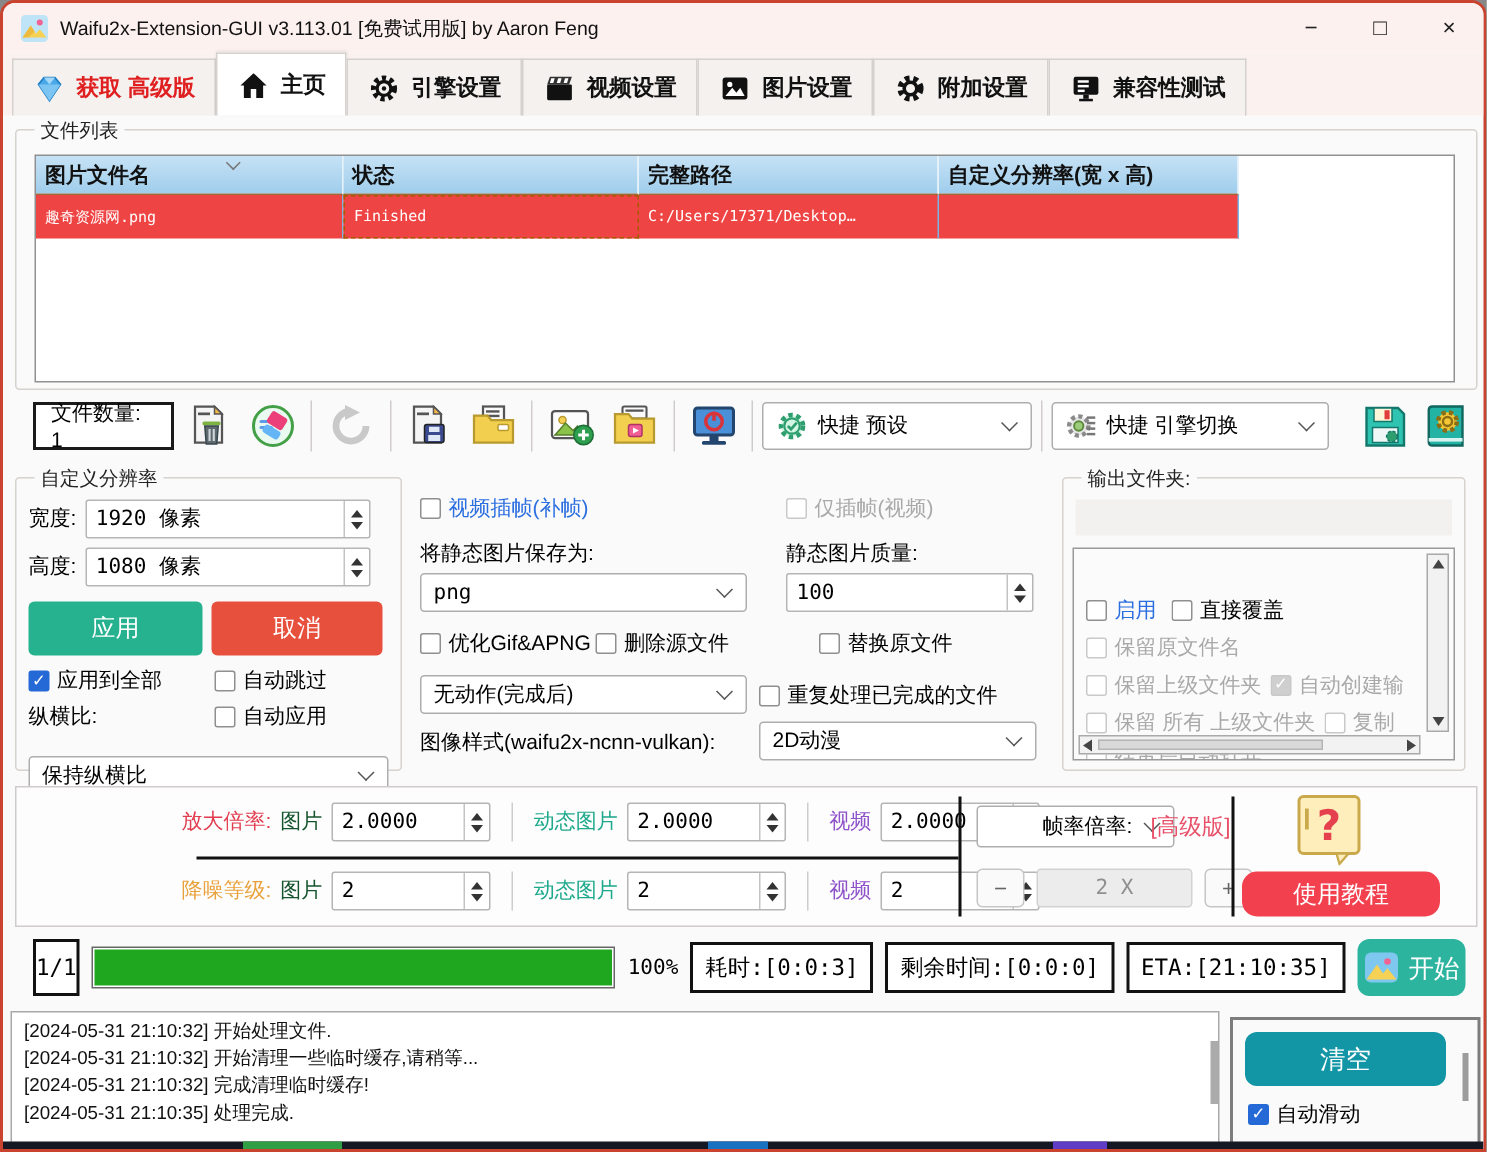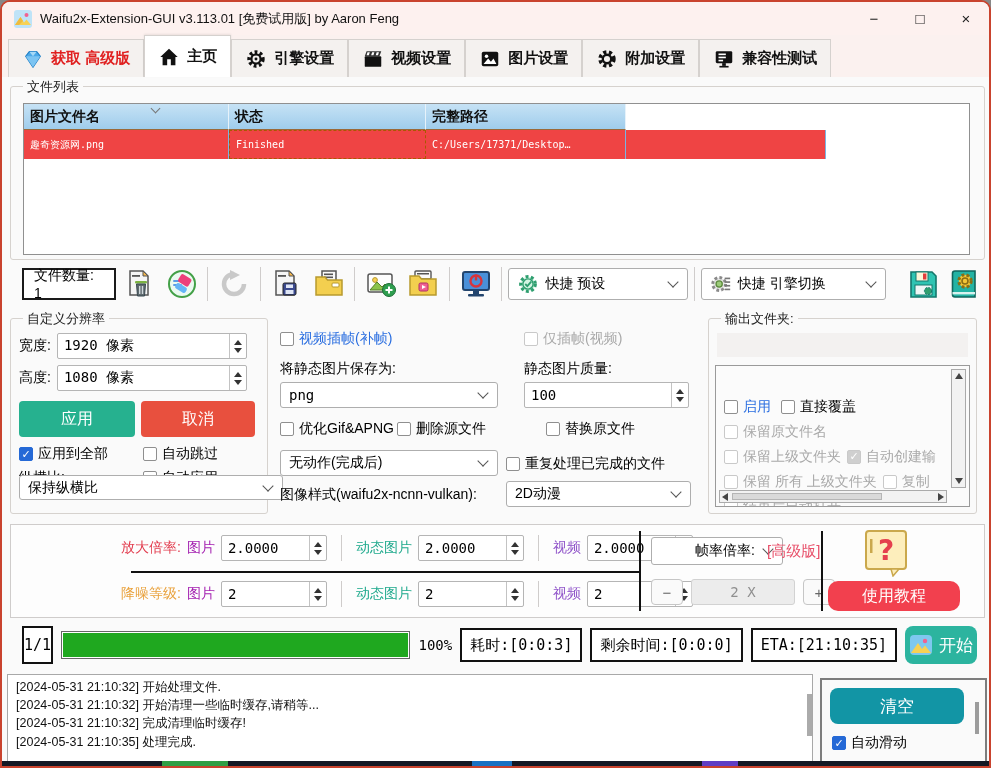--- a/index.html
+++ b/index.html
@@ -107,21 +107,21 @@
                border:1px solid #b5b5b5; }
   .tri-u{width:0;height:0;border-left:4px solid transparent;border-right:4px solid transparent;border-bottom:6px solid #444;}
   .tri-d{width:0;height:0;border-left:4px solid transparent;border-right:4px solid transparent;border-top:6px solid #444;}
   .tri-l{width:0;height:0;border-top:4px solid transparent;border-bottom:4px solid transparent;border-right:6px solid #444;}
   .tri-r{width:0;height:0;border-top:4px solid transparent;border-bottom:4px solid transparent;border-left:6px solid #444;}
 
   
   .factors { position:absolute; left:8px; top:522px; width:975px; height:94px;
              border:1px solid #cfcccb; background:#fdfdfd; }
   .lbl-scale { color:#e23d4f; } .lbl-denoise { color:#e9a13b; }
-  .lbl-img { color:#a21caf; } .lbl-gif { color:#1ea98c; } .lbl-vid { color:#8f53c9; }
+  .lbl-img { color:#14532d; } .lbl-gif { color:#1ea98c; } .lbl-vid { color:#8f53c9; }
   .gsep { width:1px; height:26px; background:#cfcccb; margin:0 8px; }
   .hline { position:absolute; left:120px; width:508px; top:46px; height:2px; background:#111; }
   .vline { position:absolute; top:6px; bottom:6px; width:2px; background:#111; }
   .sq-btn { width:32px; height:26px; border:1px solid #c6c6c6; border-radius:4px; background:#fafafa;
             color:#666; font-size:15px; display:flex; align-items:center; justify-content:center; }
   .fr-value { width:104px; height:26px; background:#ececec; border:1px solid #d2d2d2; border-radius:3px;
               color:#8f8f8f; font-size:14px; display:flex; align-items:center; justify-content:center;
               font-family:"DejaVu Sans Mono",monospace; }
   .premium-tag { color:#e8506a; font-size:15px; }
   .btn-tutorial { position:absolute; left:817px; top:56px; width:132px; height:30px;
@@ -246,20 +246,23 @@
         <div class="th c1">
           <span>图片文件名</span>
           <span class="sort-caret"></span>
         </div>
         <div class="th c2">
             <span>状态</span>
           </div>
         <div class="th c3">
             <span>完整路径</span>
           </div>
+        <div class="th c4">
+            <span>自定义分辨率(宽 x 高)</span>
+          </div>
       </div>
       <div class="trow">
         <div class="td c1">趣奇资源网.png</div>
         <div class="td c2 focused">Finished</div>
         <div class="td c3">C:/Users/17371/Desktop…</div>
         <div class="td c4"></div>
       </div>
     </div>
   </div>
 
@@ -416,21 +419,21 @@
       </label>
       <label class="cb" style="position:absolute; left:132px; top:126px;">
         <span class="box"></span>
           <span>自动跳过</span>
       </label>
       <span style="position:absolute; left:8px; top:150px; font-size:14px;">纵横比:</span>
       <label class="cb" style="position:absolute; left:132px; top:150px;">
         <span class="box"></span>
           <span>自动应用</span>
       </label>
-      <div class="combo" style="position:absolute; left:8px; top:156px; width:264px; height:25px;text-align:center;">
+      <div class="combo" style="position:absolute; left:8px; top:185px; width:240px; height:25px;text-align:center;">
         <span>保持纵横比</span>
         <span class="caret"></span>
       </div>
     </div>
 
     <div class="mid-panel">
       <label class="cb bluetext" style="position:absolute; left:6px; top:12px;">
         <span class="box"></span>
           <span>视频插帧(补帧)</span>
       </label>

